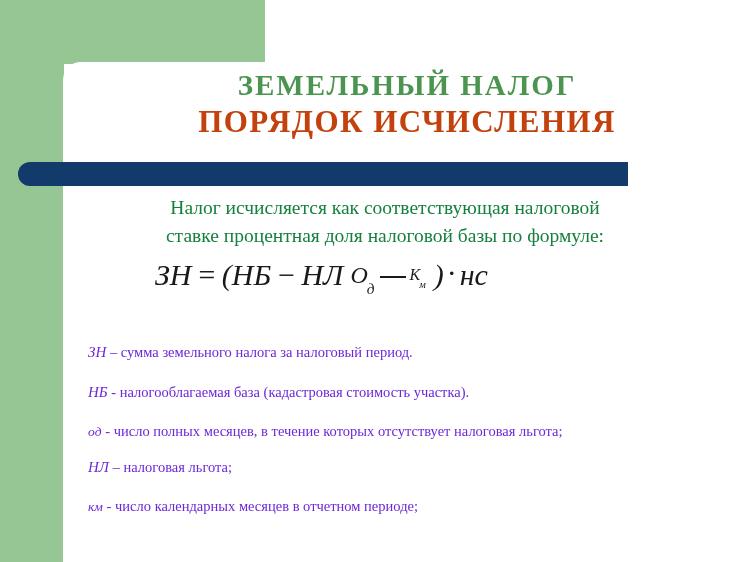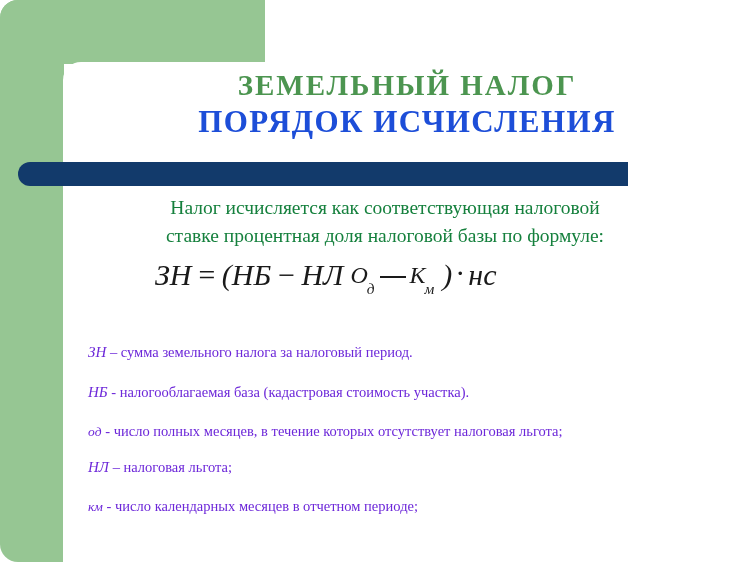--- a/index.html
+++ b/index.html
@@ -12,21 +12,20 @@
     background: #ffffff;
     font-family: "Liberation Serif", serif;
     overflow: hidden;
   }
   .slide {
     position: relative;
     width: 750px;
     height: 562px;
     background: #ffffff;
     overflow: hidden;
-    border-radius: 18px;
   }
   
   .green-top-block {
     position: absolute;
     left: 0;
     top: 0;
     width: 265px;
     height: 64px;
     background: #96c693;
   }
@@ -62,21 +61,21 @@
     letter-spacing: 2.0px;
     color: #4c9550;
     line-height: 1.18;
     white-space: nowrap;
   }
   .title-line2 {
     font-family: "Liberation Serif", serif;
     font-weight: bold;
     font-size: 31px;
     letter-spacing: 1.4px;
-    color: #1d4ed8;
+    color: #c2410c;
     line-height: 1.18;
     white-space: nowrap;
     margin-top: 2px;
   }
   
   .blue-bar {
     position: absolute;
     left: 18px;
     top: 162px;
     width: 610px;
@@ -130,21 +129,21 @@
     padding: 0 4px;
   }
   .frac .bar {
     width: 100%;
     min-width: 26px;
     height: 2px;
     background: #1a1a1a;
     margin: 2px 0;
   }
   .frac .den {
-    font-size: 24px;
+    font-size: 16px;
     line-height: 1.0;
     padding: 0 4px;
   }
   .sub {
     font-size: 0.64em;
     vertical-align: sub;
     position: relative;
     top: 0.32em;
     left: -1px;
   }

